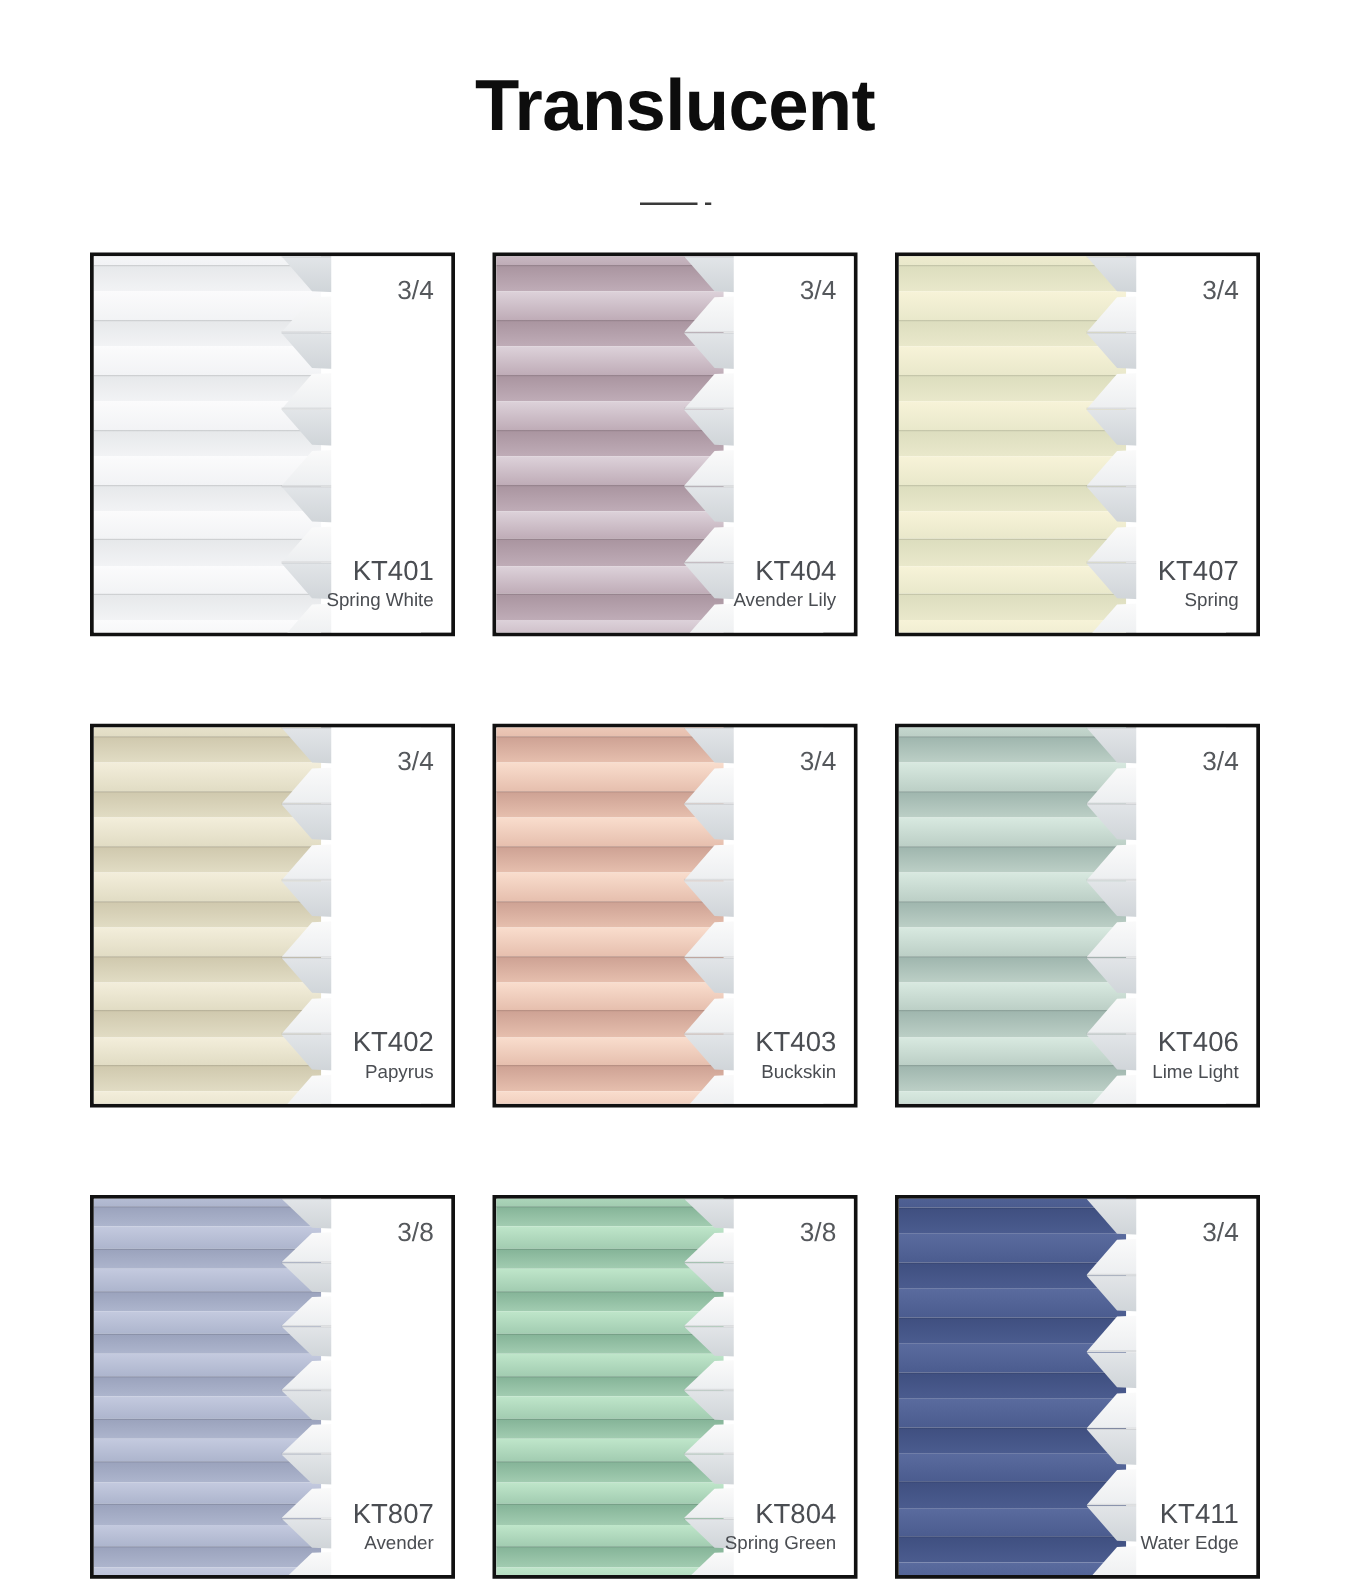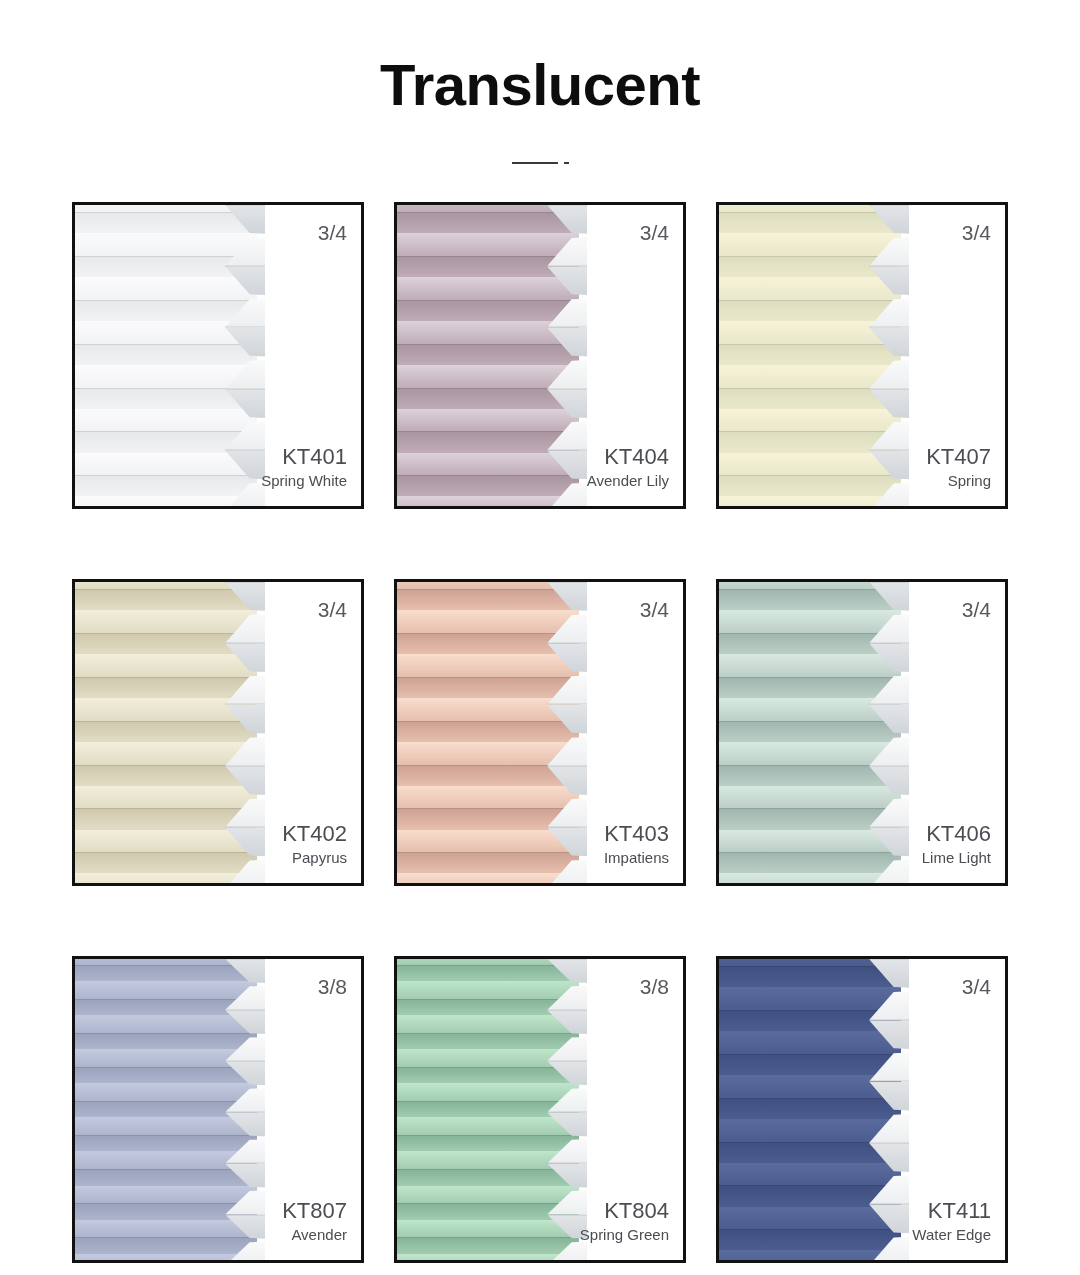--- a/index.html
+++ b/index.html
@@ -587,21 +587,21 @@
             <div class="hex-shadow"></div>
           </div>
           <div class="cell" style="top: 276.3px; height: 61.4px;">
             <div class="hex-top"></div>
           </div>
         </div>
         <div class="text-panel"></div>
         <div class="size-badge">3/4</div>
         <div class="label-block">
           <span class="label-code">KT403</span>
-          <span class="label-name">Impatiens</span>
+          <span class="label-name">Buckskin</span>
         </div>
       </div>
       <div class="swatch">
         <div class="fabric">
           <div class="pleats">
             <div class="pleat" style="top: -15.35px; height: 43.8571px;">
               <div class="face-light" style="background: linear-gradient(rgb(216, 233, 224) 0%, rgb(188, 207, 198) 100%);"></div>
               <div class="face-dark" style="background: linear-gradient(rgb(158, 181, 173) 0%, rgb(188, 207, 198) 100%);"></div>
               <div class="crease"></div>
             </div>

